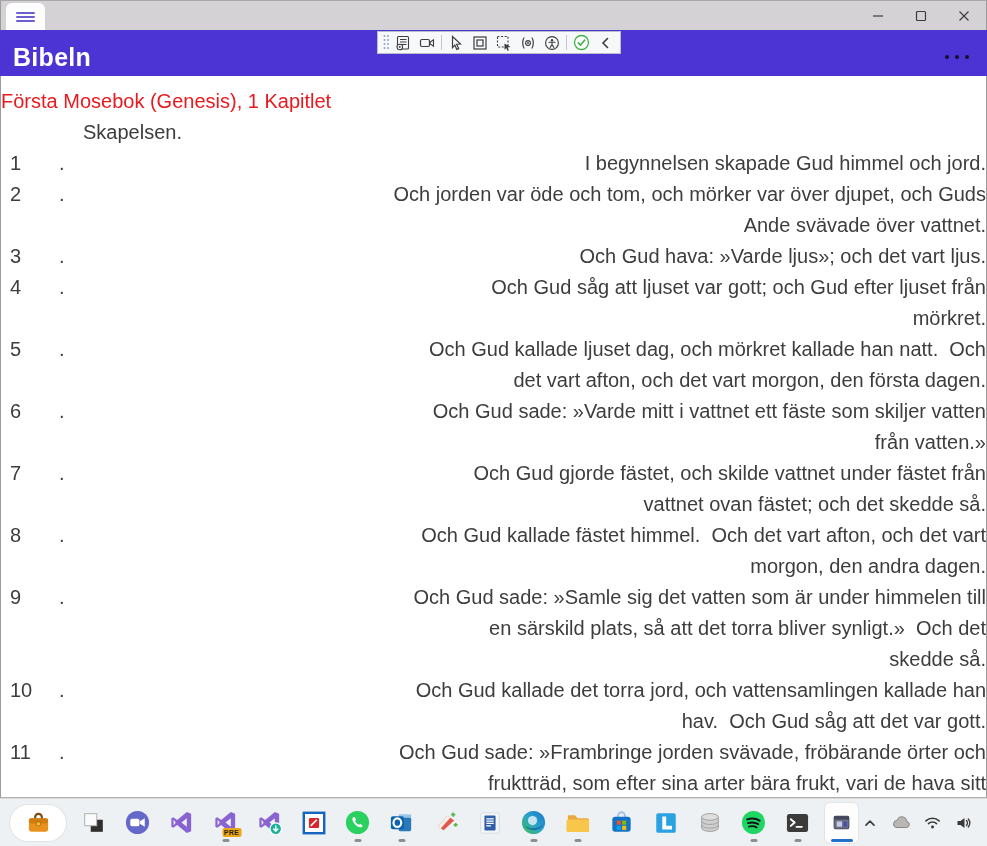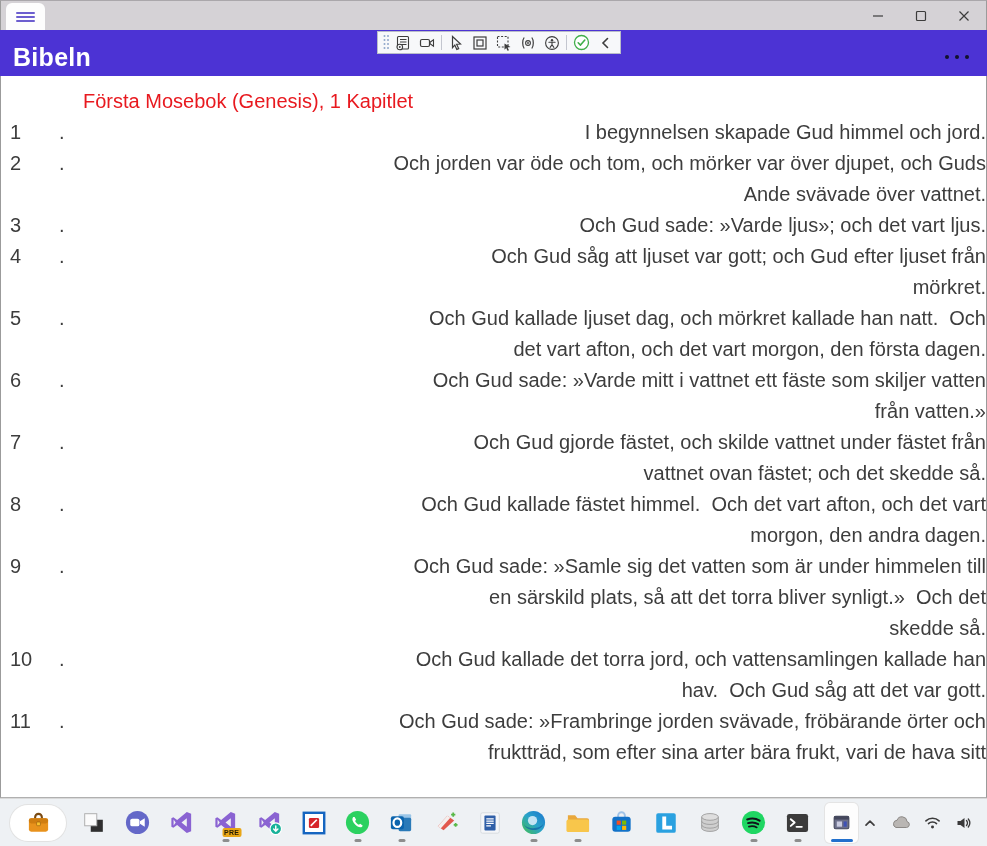--- a/index.html
+++ b/index.html
@@ -28,21 +28,21 @@
   .debug-toolbar{position:absolute;left:377px;top:31px;height:23px;background:#f7f8fa;
                  border:1px solid #b9bdc9;display:flex;align-items:center;padding:0 3px;}
   .tb-btn{width:24px;height:19px;display:flex;align-items:center;justify-content:center;cursor:pointer;}
   .tb-handle{width:10px;height:19px;display:flex;align-items:center;justify-content:center;cursor:grab;}
   .tb-sep{width:1px;height:15px;background:#c3c6cf;margin:0 2px;}
 
   
   .content{position:absolute;top:76px;left:0;right:0;bottom:48px;background:#fff;
            border-left:1px solid #9b9b9b;border-right:1px solid #9b9b9b;border-bottom:1px solid #b0b0b0;
            padding-top:10px;overflow:hidden;color:#3d3d3d;font-size:20px;line-height:31px;}
-  .chapter-heading{margin-left:82px;color:#e8191f;}
+  .chapter-heading{color:#e8191f;}
   .section-title{margin-left:82px;}
   .verse{display:grid;grid-template-columns:50px 24px auto;}
   .verse-num{padding-left:9px;}
   .verse-dot{padding-left:8px;}
   .verse-text{padding-left:46px;text-indent:-38px;white-space:pre-wrap;text-align:right;}
 
   
   .taskbar{position:absolute;bottom:0;left:0;right:0;height:48px;background:#eef1f4;
            border-top:1px solid #d9d9d9;display:flex;align-items:center;}
   .tb-apps{display:flex;align-items:center;gap:11px;padding-left:10px;}
@@ -171,36 +171,37 @@
       </div>
       <div class="tb-btn">
         <svg width="12" height="14" viewBox="0 0 12 14">
           <path d="M8.5 2.5 L4 7 L8.5 11.5" fill="none" stroke="#3d3d3d" stroke-width="1.6" stroke-linecap="round"></path>
         </svg>
       </div>
     </div>
 
   <div class="content">
     <div class="chapter-heading">Första Mosebok (Genesis), 1 Kapitlet</div>
+    <div class="section-title">Skapelsen.</div>
     <div id="verses">
         <div class="verse">
           <div class="verse-num">1</div>
           <div class="verse-dot">.</div>
           <div class="verse-text">I begynnelsen skapade Gud himmel och jord.</div>
         </div>
         <div class="verse">
           <div class="verse-num">2</div>
           <div class="verse-dot">.</div>
           <div class="verse-text">Och jorden var öde och tom, och mörker var över djupet, och Guds
 Ande svävade över vattnet.</div>
         </div>
         <div class="verse">
           <div class="verse-num">3</div>
           <div class="verse-dot">.</div>
-          <div class="verse-text">Och Gud sade: »Varde ljus»; och det vart ljus.</div>
+          <div class="verse-text">Och Gud hava: »Varde ljus»; och det vart ljus.</div>
         </div>
         <div class="verse">
           <div class="verse-num">4</div>
           <div class="verse-dot">.</div>
           <div class="verse-text">Och Gud såg att ljuset var gott; och Gud efter ljuset från
 mörkret.</div>
         </div>
         <div class="verse">
           <div class="verse-num">5</div>
           <div class="verse-dot">.</div>

